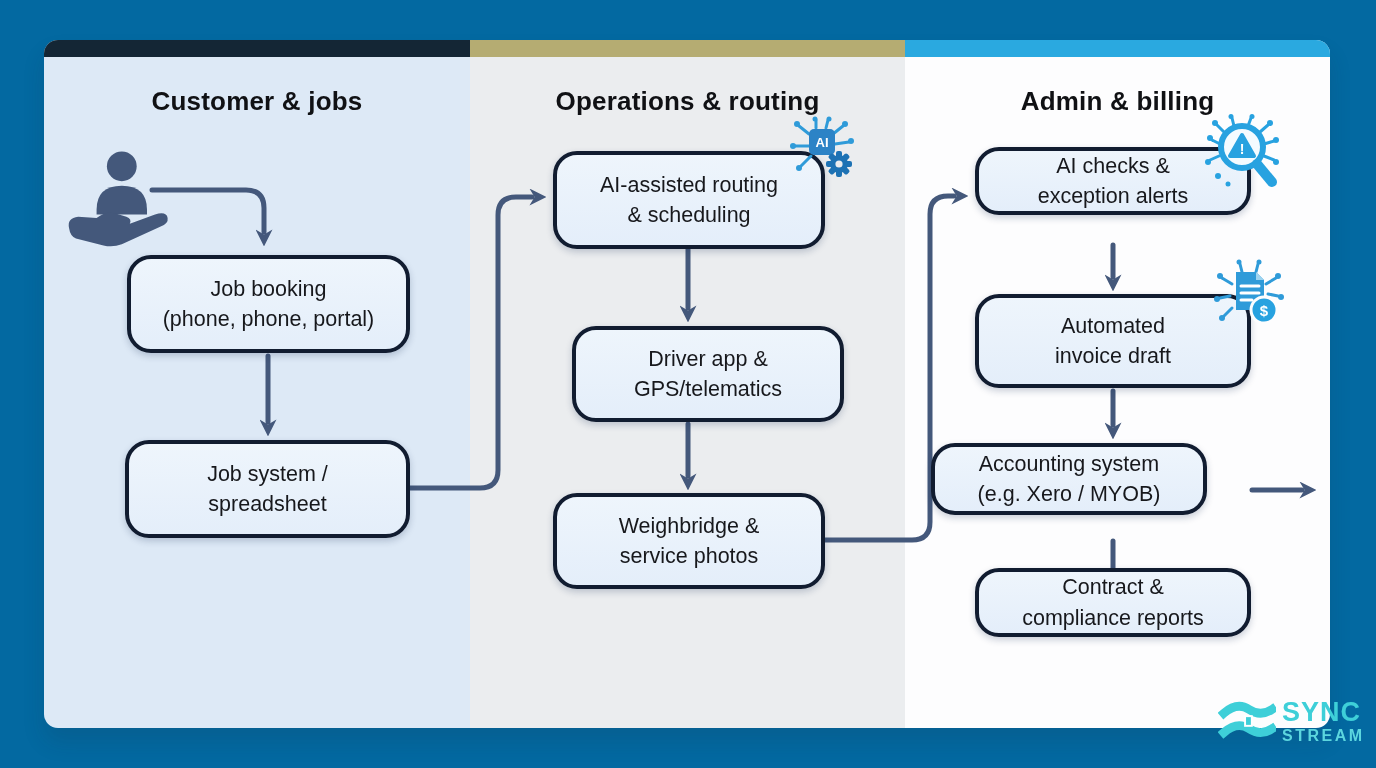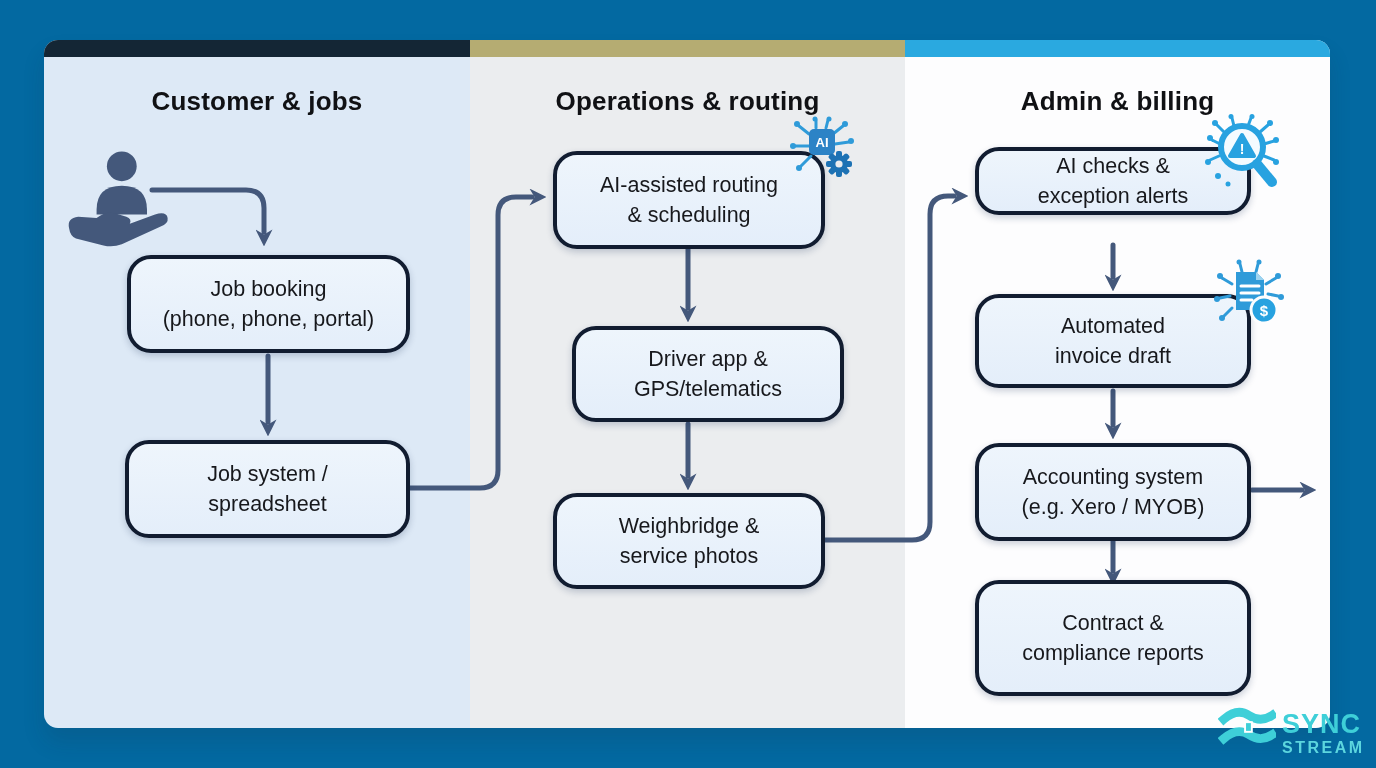--- a/index.html
+++ b/index.html
@@ -17,21 +17,21 @@
   .p3 .bar{background:#2aa9e0;}
   .col-title{position:absolute;top:46px;left:0;width:100%;text-align:center;margin:0;
              font-size:26px;font-weight:700;color:#101114;letter-spacing:.2px;}
   .node{position:absolute;box-sizing:border-box;border:4px solid #111c30;border-radius:24px;
         background:linear-gradient(180deg,#eef5fc 0%,#e4eefa 100%);
         display:flex;align-items:center;justify-content:center;text-align:center;
         box-shadow:0 3px 7px rgba(20,40,80,.22);}
   .node span{white-space:pre-line;font-size:21.5px;line-height:1.4;font-weight:500;color:#17181c;}
   svg.connectors{position:absolute;left:0;top:0;pointer-events:none;}
   .icon-abs{position:absolute;}
-  .logo{position:absolute;left:1218px;top:686px;width:150px;height:70px;display:flex;align-items:flex-end;}
+  .logo{position:absolute;left:1218px;top:686px;width:150px;height:70px;display:flex;align-items:center;}
   .logo-text{margin-left:6px;line-height:1;}
   .logo-line1{font-size:27px;font-weight:800;letter-spacing:1px;color:#3ecfd8;}
   .logo-line2{font-size:16px;font-weight:700;letter-spacing:2.5px;color:#5cd6de;margin-top:2px;}
 </style>
 </head>
 <body>
 
 <div class="stage">
 
   <div class="panels">
@@ -100,25 +100,25 @@
   </div>
 
   <div class="node" style="left:975px;top:147px;width:276px;height:68px">
     <span>AI checks &amp;
 exception alerts</span>
   </div>
   <div class="node" style="left:975px;top:294px;width:276px;height:94px">
     <span>Automated
 invoice draft</span>
   </div>
-  <div class="node" style="left:975px;top:443px;width:276px;height:98px">
+  <div class="node" style="left:931px;top:443px;width:276px;height:72px">
     <span>Accounting system
 (e.g. Xero / MYOB)</span>
   </div>
-  <div class="node" style="left:975px;top:580px;width:276px;height:116px">
+  <div class="node" style="left:975px;top:568px;width:276px;height:69px">
     <span>Contract &amp;
 compliance reports</span>
   </div>
 
   <svg class="icon-abs" style="left:783px;top:116px" width="76" height="68" viewBox="0 0 76 68">
     <g stroke="#2f9bd9" stroke-width="3" stroke-linecap="round" fill="none">
       <path d="M26 18 L16 10"></path>
         <path d="M26 30 L12 30"></path>
         <path d="M28 40 L18 50"></path>
       <path d="M50 18 L60 10"></path>

